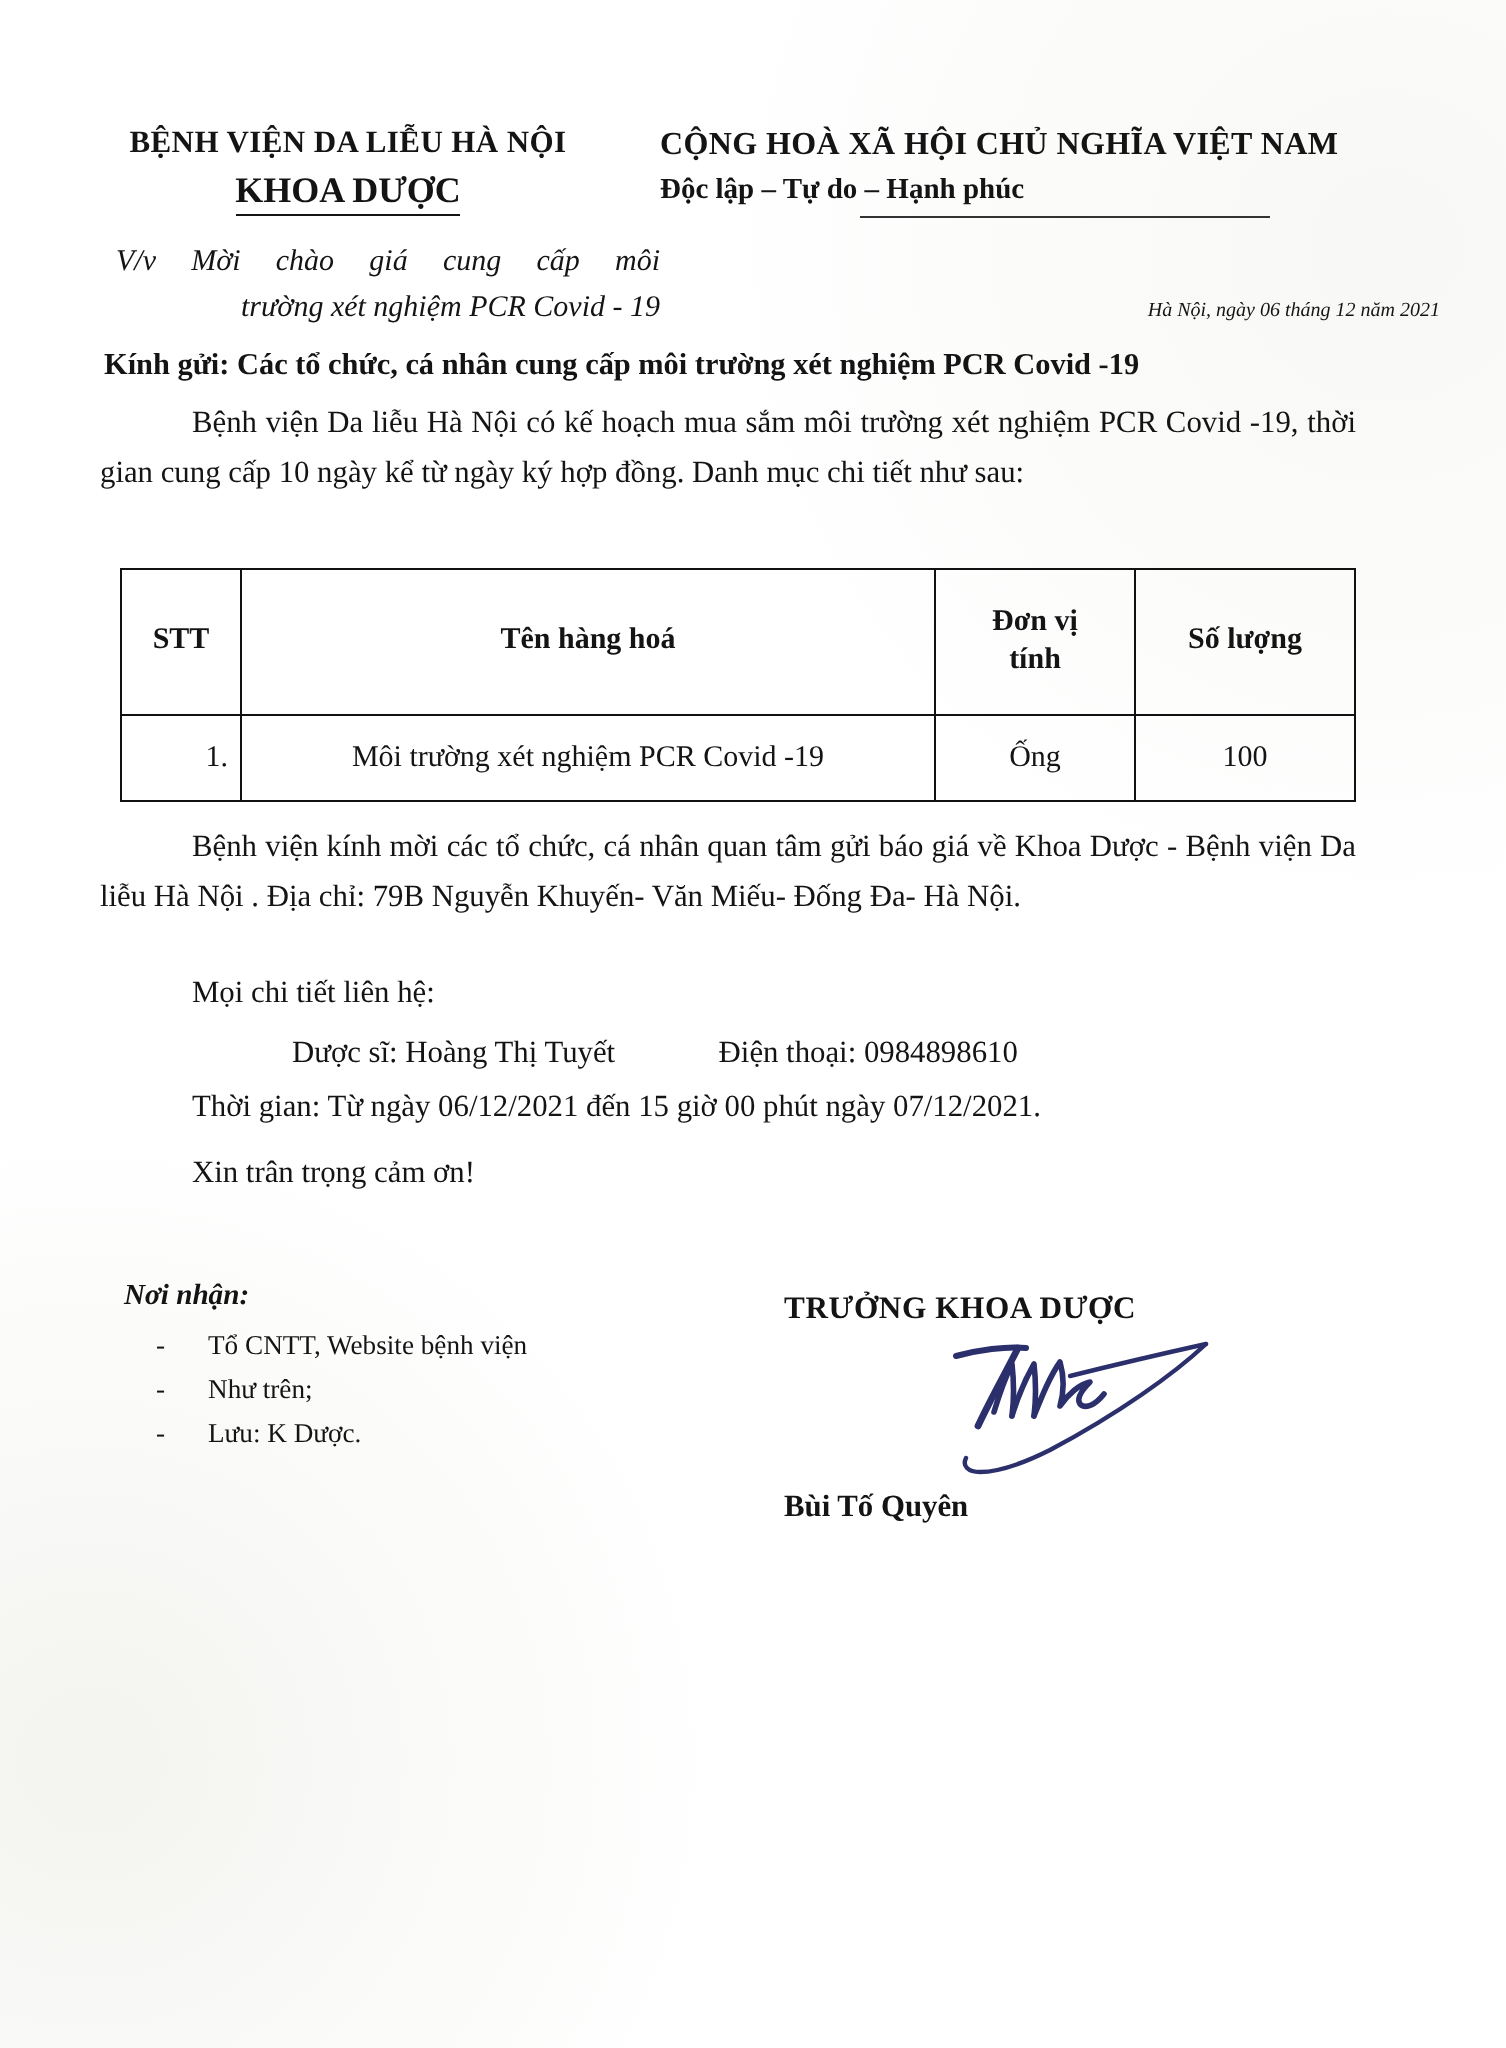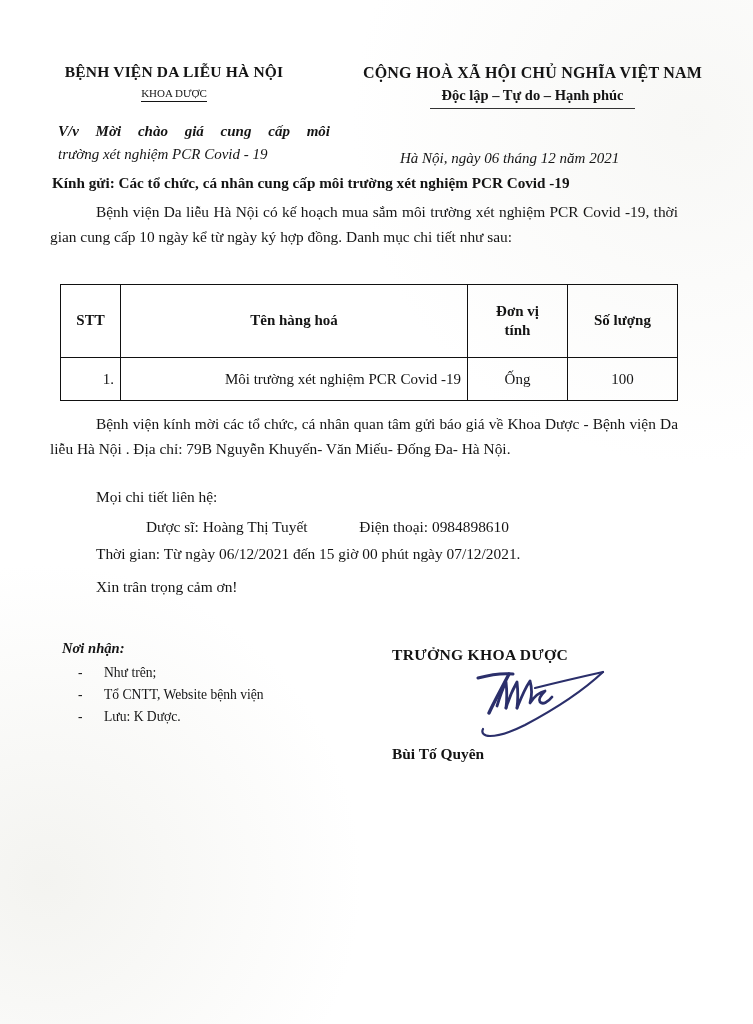--- a/index.html
+++ b/index.html
@@ -37,34 +37,34 @@
     align-items: flex-start;
   }
   .header-left {
     width: 330px;
     text-align: center;
     padding-left: 18px;
     box-sizing: border-box;
   }
   .header-right {
     width: 423px;
-    text-align: center;
+    text-align: left;
     padding-right: 18px;
     box-sizing: border-box;
   }
   .org-name {
     font-weight: bold;
     font-size: 15.5px;
     letter-spacing: .2px;
     line-height: 1.35;
     white-space: nowrap;
   }
   .org-dept {
-    font-weight: normal;
-    font-size: 11px;
+    font-weight: bold;
+    font-size: 18px;
     line-height: 1.35;
     display: inline-block;
     border-bottom: 1.6px solid #141414;
     padding-bottom: 0px;
   }
   .nation {
     font-weight: bold;
     font-size: 16px;
     letter-spacing: .2px;
     line-height: 1.35;
@@ -91,32 +91,31 @@
     left: 58px;
     width: 272px;
     font-style: italic;
     font-size: 15px;
     line-height: 1.5;
   }
   .subject .l1 {
     display: block;
     text-align: justify;
     text-align-last: justify;
-    font-weight: bold;
-  }
-  .subject .l2 { display: block; }
+  }
+  .subject .l2 { display: block; text-align: right; }
 
   .date-line {
     position: absolute;
     top: 150px;
     left: 400px;
     width: 320px;
-    text-align: left;
+    text-align: right;
     font-style: italic;
-    font-size: 15px;
+    font-size: 10px;
     white-space: nowrap;
   }
 
   
   .to-line {
     position: absolute;
     top: 174px;
     left: 52px;
     font-weight: bold;
     font-size: 15.2px;
@@ -193,21 +192,21 @@
     text-align: center;
     height: 72px;
     line-height: 1.3;
   }
   table.goods td { height: 42px; }
   .c-stt  { width: 60px; }
   .c-name { width: 347px; }
   .c-unit { width: 100px; }
   .c-qty  { width: 110px; }
   td.stt  { text-align: right; padding-right: 12px; }
-  td.name { text-align: right; padding-left: 10px; }
+  td.name { text-align: center; padding-left: 10px; }
   td.unit, td.qty { text-align: center; }
 
   
   .recipients {
     position: absolute;
     top: 640px;
     left: 62px;
     font-size: 13.6px;
   }
   .recipients .rtitle {
@@ -324,22 +323,22 @@
     <span class="gap"></span>
     <span>Điện thoại: 0984898610</span>
   </div>
 
   <div class="time-line">Thời gian: Từ ngày 06/12/2021 đến 15 giờ 00 phút ngày 07/12/2021.</div>
   <div class="thanks">Xin trân trọng cảm ơn!</div>
 
   <div class="recipients">
     <div class="rtitle">Nơi nhận:</div>
     <ul>
+      <li>Tổ CNTT, Website bệnh viện</li>
       <li>Như trên;</li>
-      <li>Tổ CNTT, Website bệnh viện</li>
       <li>Lưu: K Dược.</li>
     </ul>
   </div>
 
   <div class="sign-block">
     <div class="sign-title">TRƯỞNG KHOA DƯỢC</div>
     <svg class="sign-svg" width="230" height="76" viewBox="0 0 230 76">
       <g fill="none" stroke="#2b2f6b" stroke-linecap="round" stroke-linejoin="round">
         <path d="M41 12 C52 9, 66 7, 76 8" stroke-width="3"></path>
         <path d="M72 8 C66 20, 58 34, 52 47" stroke-width="3.4"></path>

